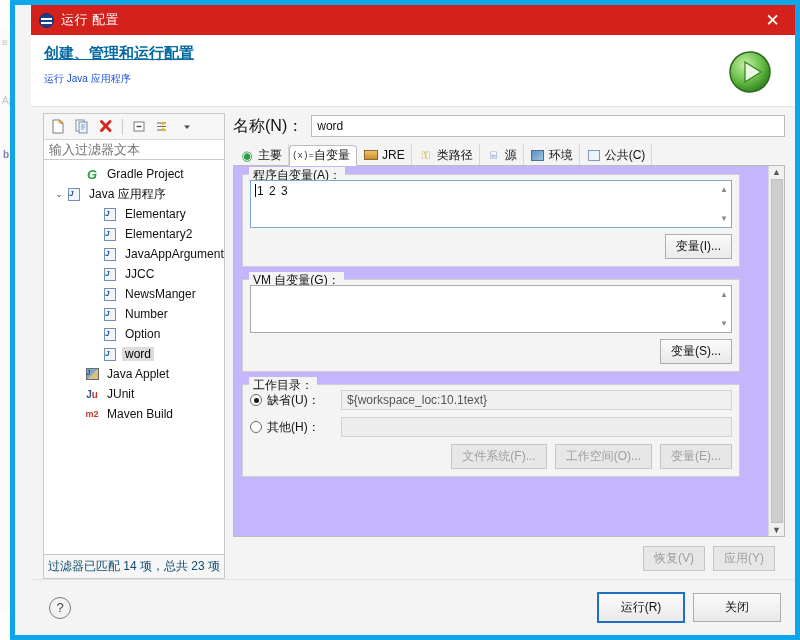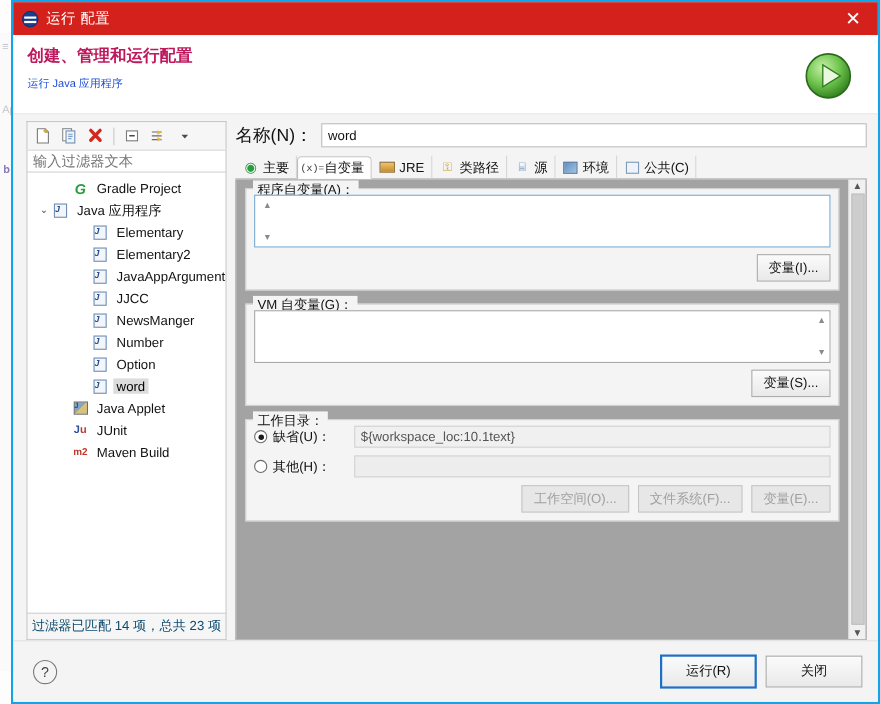--- a/index.html
+++ b/index.html
@@ -24,22 +24,22 @@
     overflow: hidden;
   }
   .bg-ghost { position: absolute; color: #c3c3cc; font-size: 10px; }
 
   
   #dialog {
     position: absolute;
     left: 10px; top: 0px;
     width: 790px; height: 640px;
     background: #f4f4f4;
-    border: 2px solid #0ea5e9;
-    display: flex; flex-direction: column;
+    border: 5px solid #0ea5e9;
+    display: flex; flex-direction: column; padding-left: 16px;
   }
   
   #titlebar {
     height: 30px; background: #d5211c; color: #ffffff;
     display: flex; align-items: center; padding: 0 0 0 8px;
     flex: 0 0 auto; position: relative;
   }
   #titlebar .tb-icon {
     width: 15px; height: 15px; border-radius: 50%;
     background: #1b3f8f; margin-right: 7px; position: relative; flex: 0 0 auto;
@@ -58,21 +58,21 @@
     display: flex; align-items: center; justify-content: center;
     color: #fff; font-size: 17px; font-weight: 300; cursor: pointer;
   }
 
   
   #header {
     background: #ffffff; height: 72px; flex: 0 0 auto;
     border-bottom: 1px solid #e4e4e4;
     position: relative; padding: 9px 0 0 13px;
   }
-  #header .h-title { font-size: 15px; font-weight: bold; color: #be185d; }
+  #header .h-title { font-size: 15px; font-weight: bold; color: #0369a1; text-decoration: underline; }
   #header .h-sub { font-size: 10px; color: #1d4ed8; margin-top: 9px; }
   #run-badge {
     position: absolute; right: 22px; top: 14px; width: 46px; height: 46px;
   }
 
   
   #body {
     flex: 1 1 auto; display: flex; padding: 6px 10px 0 12px; gap: 8px;
     background: #f4f4f4; min-height: 0;
   }
@@ -168,21 +168,21 @@
   .ic-xeq { font-family: "Liberation Mono", monospace; font-size: 9px; color: #333; }
   .ic-jre { width: 14px; height: 10px; background: linear-gradient(#f0c46a,#c98b2e); border: 1px solid #8a6b2f; }
   .ic-cp { color: #c9a227; font-size: 11px; }
   .ic-src { color: #4a7fb5; font-size: 11px; }
   .ic-env { width: 13px; height: 11px; background: linear-gradient(135deg,#5f8fc4,#9fc4e4); border: 1px solid #4a6f96; }
   .ic-common { width: 12px; height: 11px; background: #eef3f9; border: 1px solid #7f99b8; }
 
   
   #tabcontent {
     flex: 1 1 auto; border: 1px solid #bcbcbc; border-top: none;
-    background: #a3a3a3; display: flex; min-height: 0; overflow: hidden;
+    background: #c4b5fd; display: flex; min-height: 0; overflow: hidden; gap: 20px;
   }
   #tabinner { flex: 1 1 auto; padding: 8px 8px 0 8px; min-width: 0; }
 
   .group { border: 1px solid #cfcfcf; padding: 5px 7px 7px 7px; position: relative; margin-bottom: 12px; background: #f4f4f4; }
   .group > .glegend {
     position: absolute; top: -8px; left: 6px; background: #f4f4f4;
     padding: 0 4px; font-size: 12px; color: #111; white-space: nowrap;
   }
 
   .txtarea {
@@ -490,20 +490,23 @@
             <span>公共(C)</span>
           </div>
         </div>
 
       <div id="tabcontent">
         <div id="tabinner">
 
           <div class="group">
             <span class="glegend">程序自变量(A)：</span>
             <div class="txtarea">
+              <div class="tcontent">
+                <span class="caret"></span><span>1 2 3</span>
+              </div>
               <div class="mini-sb">
                 <span>▲</span>
                 <span>▼</span>
               </div>
             </div>
             <div class="btnrow">
               <div class="btn">变量(I)...</div>
             </div>
           </div>
 
@@ -530,35 +533,39 @@
               <span class="ro-field">${workspace_loc:10.1text}</span>
             </div>
 
             <div class="radio-row">
               <span class="radio"></span>
               <span class="rlabel">其他(H)：</span>
               <span class="ro-field empty"></span>
             </div>
 
             <div class="btnrow" style="gap:8px;">
+              <div class="btn disabled">文件系统(F)...</div>
               <div class="btn disabled">工作空间(O)...</div>
-              <div class="btn disabled">文件系统(F)...</div>
               <div class="btn disabled">变量(E)...</div>
             </div>
           </div>
 
         </div>
 
         <div id="content-sb">
           <span class="sb-arrow">▲</span>
           <span class="sb-thumb"></span>
           <span class="sb-arrow">▼</span>
         </div>
       </div>
 
+      <div id="apply-row">
+        <div class="btn disabled">恢复(V)</div>
+        <div class="btn disabled">应用(Y)</div>
+      </div>
 
     </div>
   </div>
 
   <div id="footer">
     <div id="help-icon">?</div>
     <div class="spacer"></div>
     <div class="btn primary">运行(R)</div>
     <div style="width:8px;"></div>
     <div class="btn">关闭</div>

